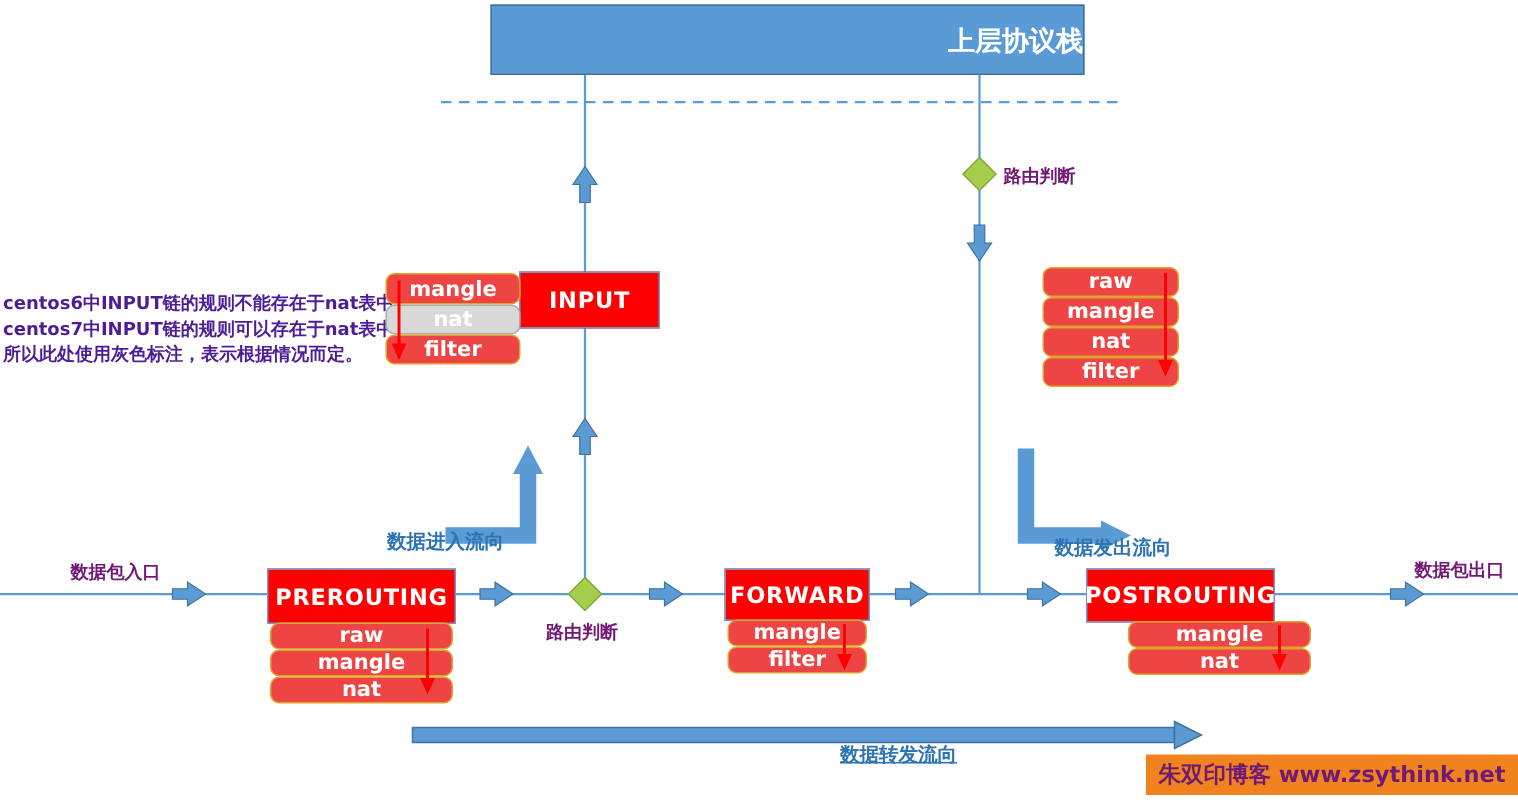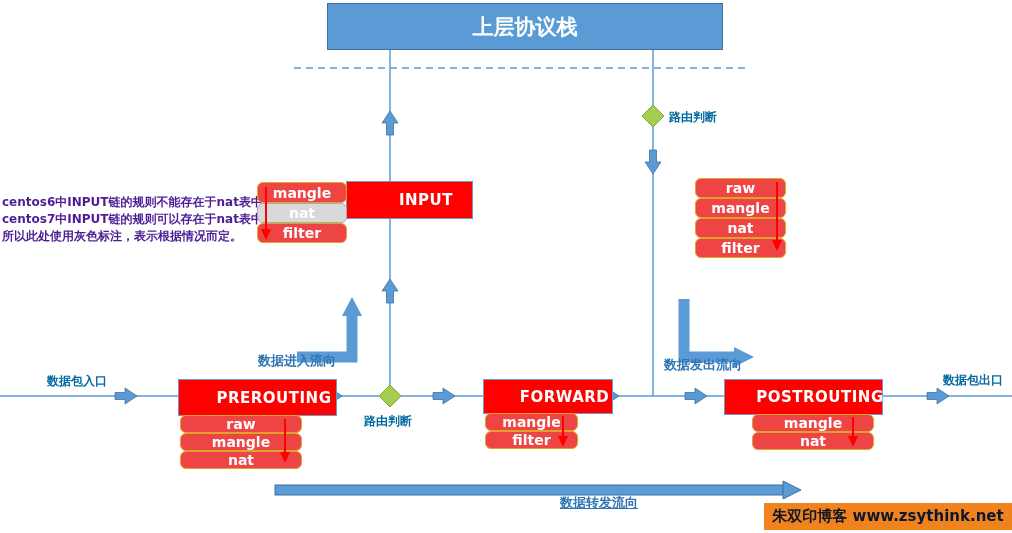--- a/index.html
+++ b/index.html
@@ -8,40 +8,40 @@
     font-family:"DejaVu Sans","Liberation Sans",sans-serif;
   }
   svg.layer{position:absolute;left:0;top:0;pointer-events:none;}
   .under{z-index:0;}
   .over{z-index:2;}
   .canvas > div{z-index:1;}
 
   .title-box{
     position:absolute;left:327px;top:3px;width:394px;height:45px;
     background:#5b9bd5;border:1px solid #41719c;color:#ffffff;
-    font-weight:bold;font-size:21px;display:flex;align-items:center;justify-content:center;
+    font-weight:bold;font-size:18px;display:flex;align-items:center;justify-content:flex-end;
   }
   .chain-box{
     position:absolute;background:#ff0000;border:1px solid #7596c8;color:#ffffff;
     font-weight:bold;display:flex;align-items:center;justify-content:center;
-    font-size:15px;letter-spacing:.5px;padding-left:33px;
+    font-size:15px;letter-spacing:.5px;
   }
   .tbl{
     position:absolute;background:#ef4444;border:1px solid #dfa32a;border-radius:6px;
     color:#ffffff;font-weight:bold;font-size:14px;line-height:1;
     display:flex;align-items:center;justify-content:center;
   }
   .tbl.gray{background:#d9d9d9;border-color:#ababab;}
-  .lbl{position:absolute;color:#0369a1;font-weight:bold;font-size:12px;white-space:nowrap;}
+  .lbl{position:absolute;color:#701a75;font-weight:bold;font-size:12px;white-space:nowrap;}
   .flow{position:absolute;color:#2e74b5;font-weight:bold;font-size:13px;white-space:nowrap;margin-top:32px;}
   .note{position:absolute;left:2px;top:194px;color:#4c1d95;font-weight:bold;font-size:12px;line-height:17px;white-space:nowrap;}
   .bottom-note{position:absolute;left:311px;top:498px;color:#000000;font-weight:bold;font-size:12.5px;line-height:16px;white-space:nowrap;}
   .watermark{
     position:absolute;left:764px;top:503px;width:248px;height:27px;background:#f0831e;
-    color:#0f172a;font-weight:bold;font-size:15px;display:flex;align-items:center;justify-content:center;
+    color:#701a75;font-weight:bold;font-size:15px;display:flex;align-items:center;justify-content:center;
     white-space:nowrap;
   }
 </style>
 </head>
 <body>
 
 <div class="canvas">
 
   <svg class="layer under" width="1012" height="533" viewBox="0 0 1012 533">
 
@@ -109,21 +109,21 @@
       <span>nat</span>
     </div>
   <div class="tbl" style="left:695px;top:238px;width:89px;height:18px;">
       <span>filter</span>
     </div>
 
   <div class="lbl" style="left:669px;top:109px;">路由判断</div>
   <div class="lbl" style="left:364px;top:413px;">路由判断</div>
 
   <div class="flow" style="left:258px;top:320px;">数据进入流向</div>
-  <div class="flow" style="left:664px;top:324px;">数据发出流向</div>
+  <div class="flow" style="left:703px;top:324px;">数据发出流向</div>
   <div class="flow" style="left:560px;top:462px;text-decoration:underline;">数据转发流向</div>
 
   <div class="lbl" style="left:47px;top:373px;">数据包入口</div>
   <div class="lbl" style="left:943px;top:372px;">数据包出口</div>
 
   <div class="chain-box" style="left:178px;top:379px;width:124px;height:35px;">
     <span>PREROUTING</span>
   </div>
   <div class="tbl" style="left:180px;top:415px;width:120px;height:16px;">
       <span>raw</span>

